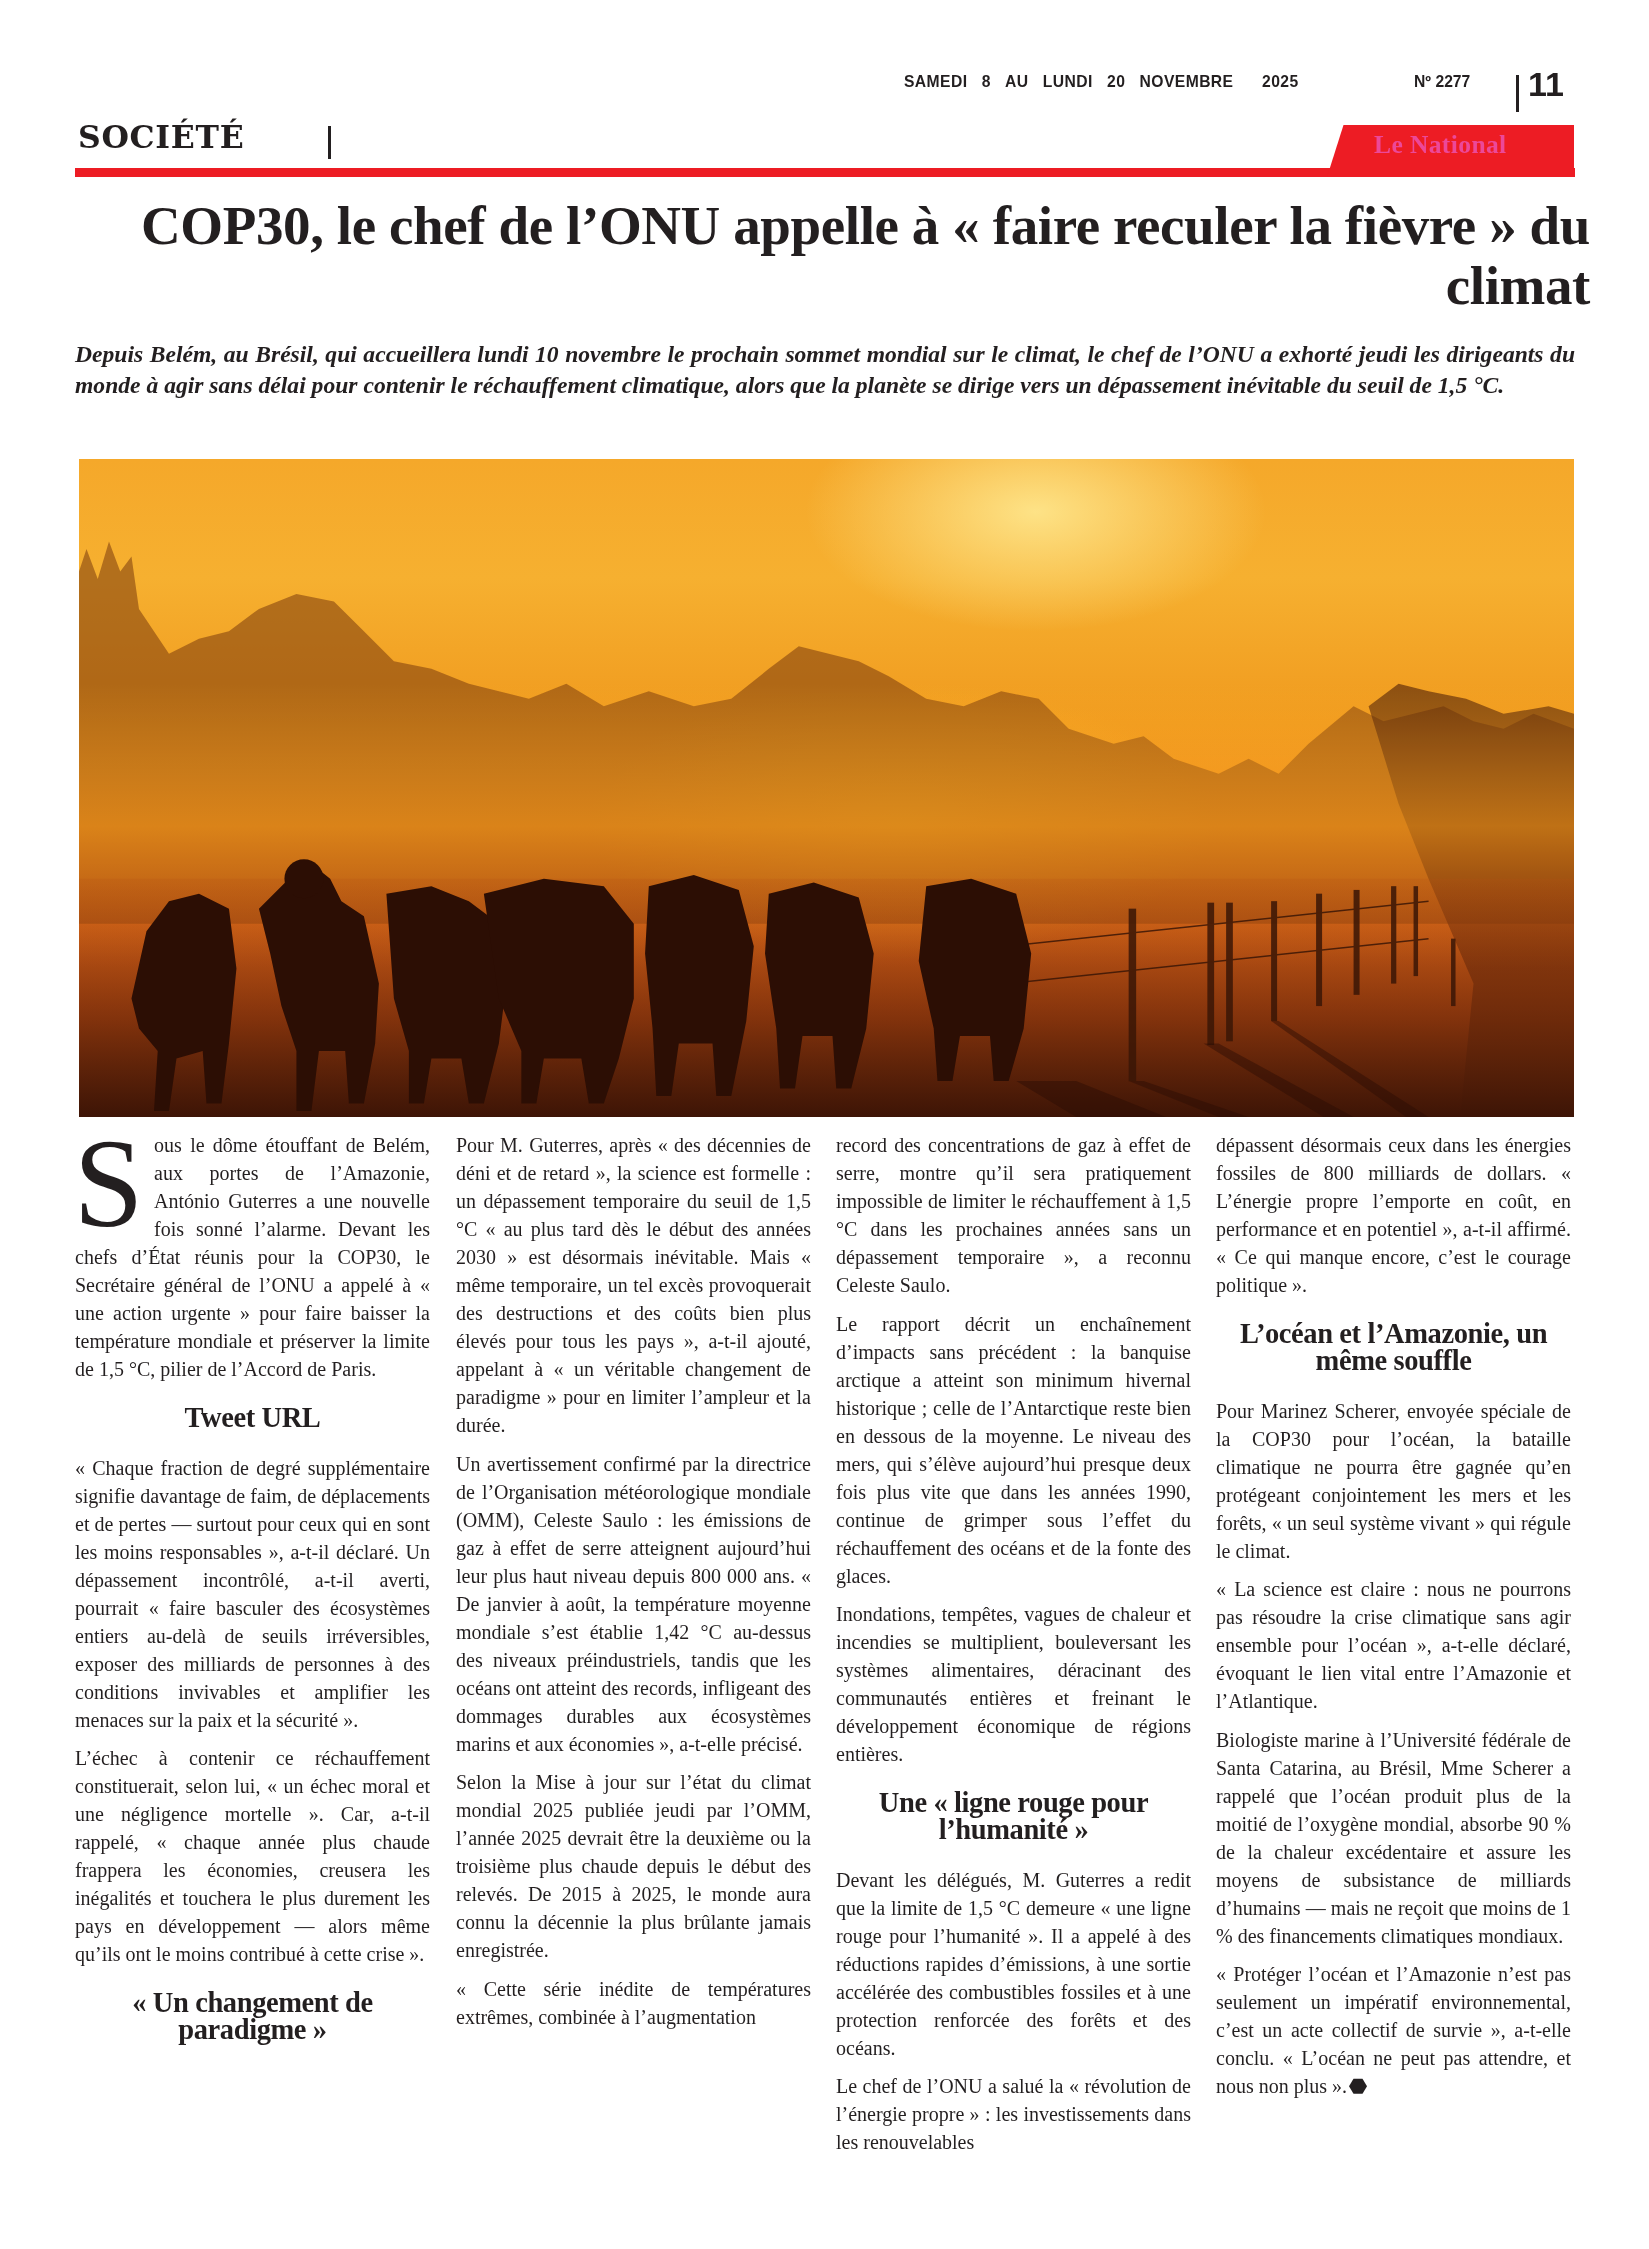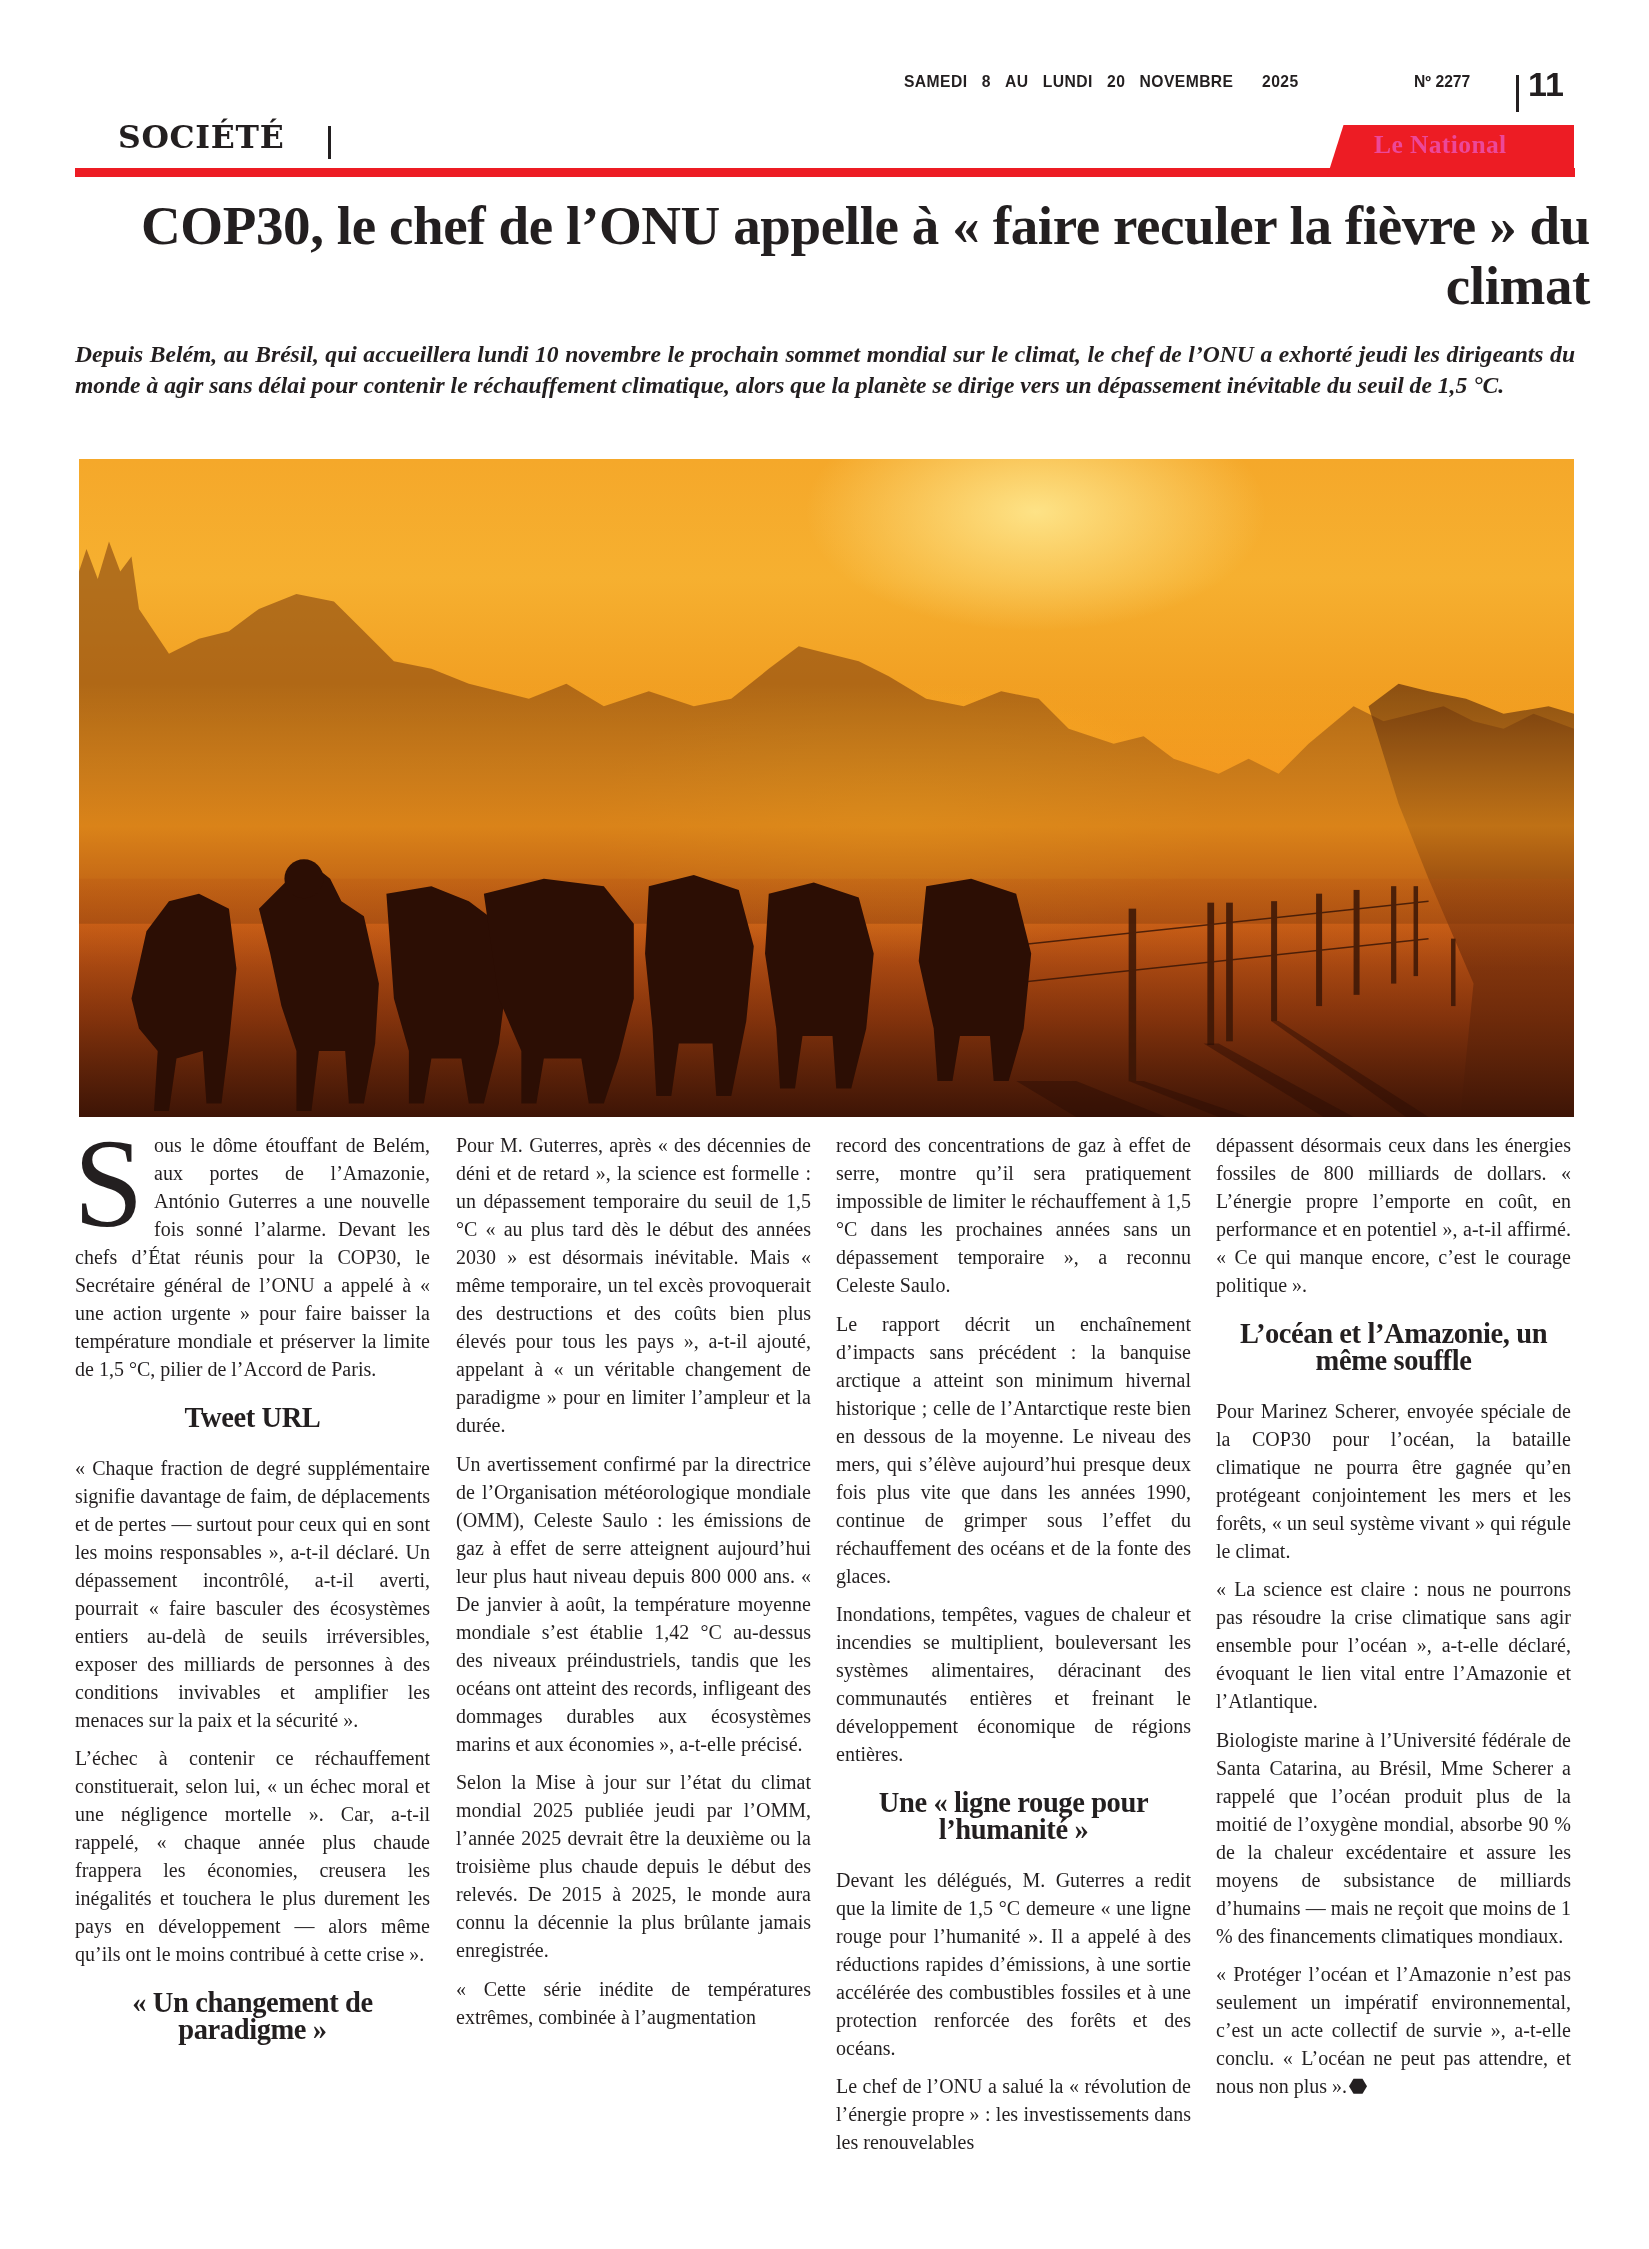--- a/index.html
+++ b/index.html
@@ -23,21 +23,21 @@
     position: absolute; left: 1516px; top: 75px; width: 3px; height: 37px; background: #231f20;
   }
   .page-number {
     position: absolute; left: 1528px; top: 66px;
     font-family: "Liberation Sans", "DejaVu Sans", sans-serif;
     font-weight: bold; font-size: 34px; line-height: 37px; color: #231f20;
   }
   .section-label {
     position: absolute; left: 78px; top: 118px;
     font-family: "DejaVu Serif", "Liberation Serif", serif;
-    font-weight: bold; font-size: 31.5px; color: #231f20; letter-spacing: 0.7px; margin-left: 40px;
+    font-weight: bold; font-size: 31.5px; color: #231f20; letter-spacing: 0.7px;
   }
   .section-sep {
     position: absolute; left: 328px; top: 126px; width: 3px; height: 33px; background: #231f20;
   }
   .red-rule {
     position: absolute; left: 75px; top: 168px; width: 1500px; height: 9px; background: #ed1c24;
   }
   .brand-tab {
     position: absolute; left: 1327px; top: 125px; width: 247px; height: 52px;
     background: #ed1c24;

